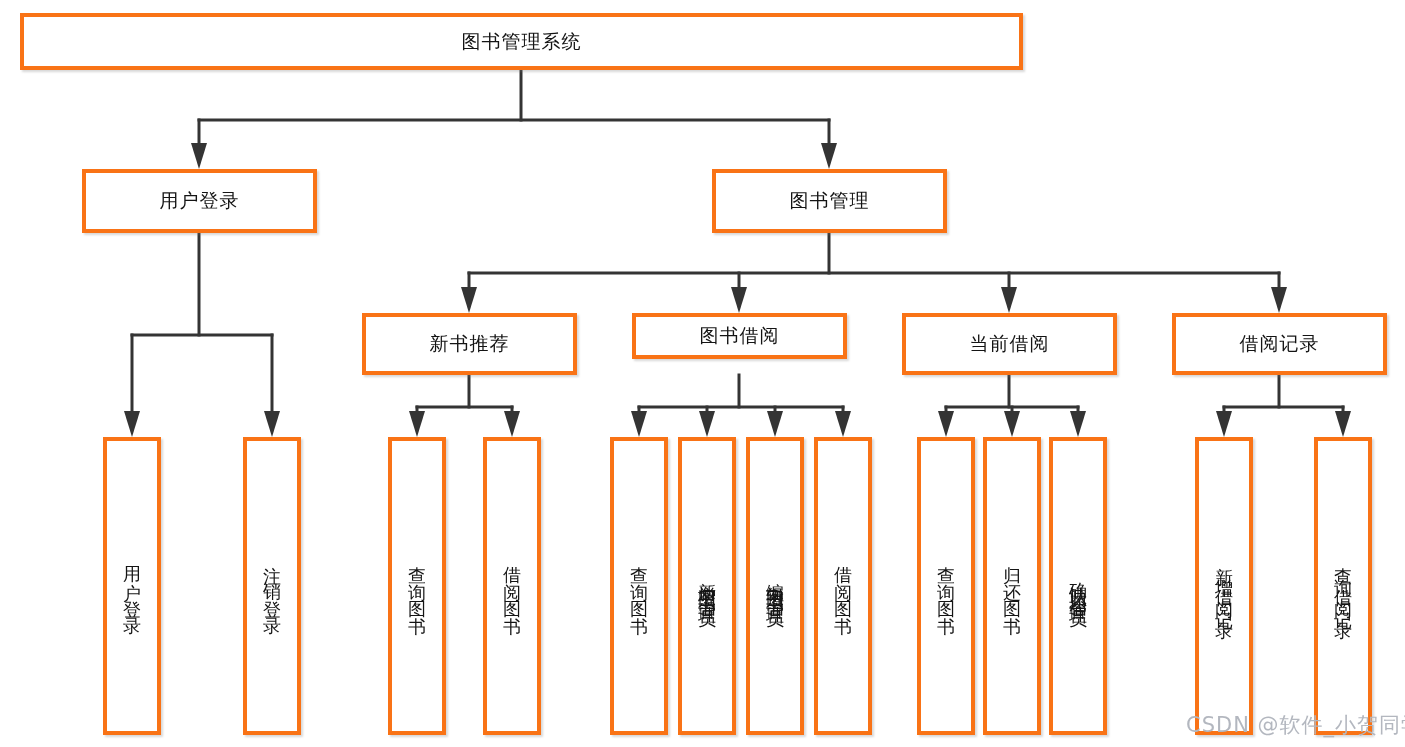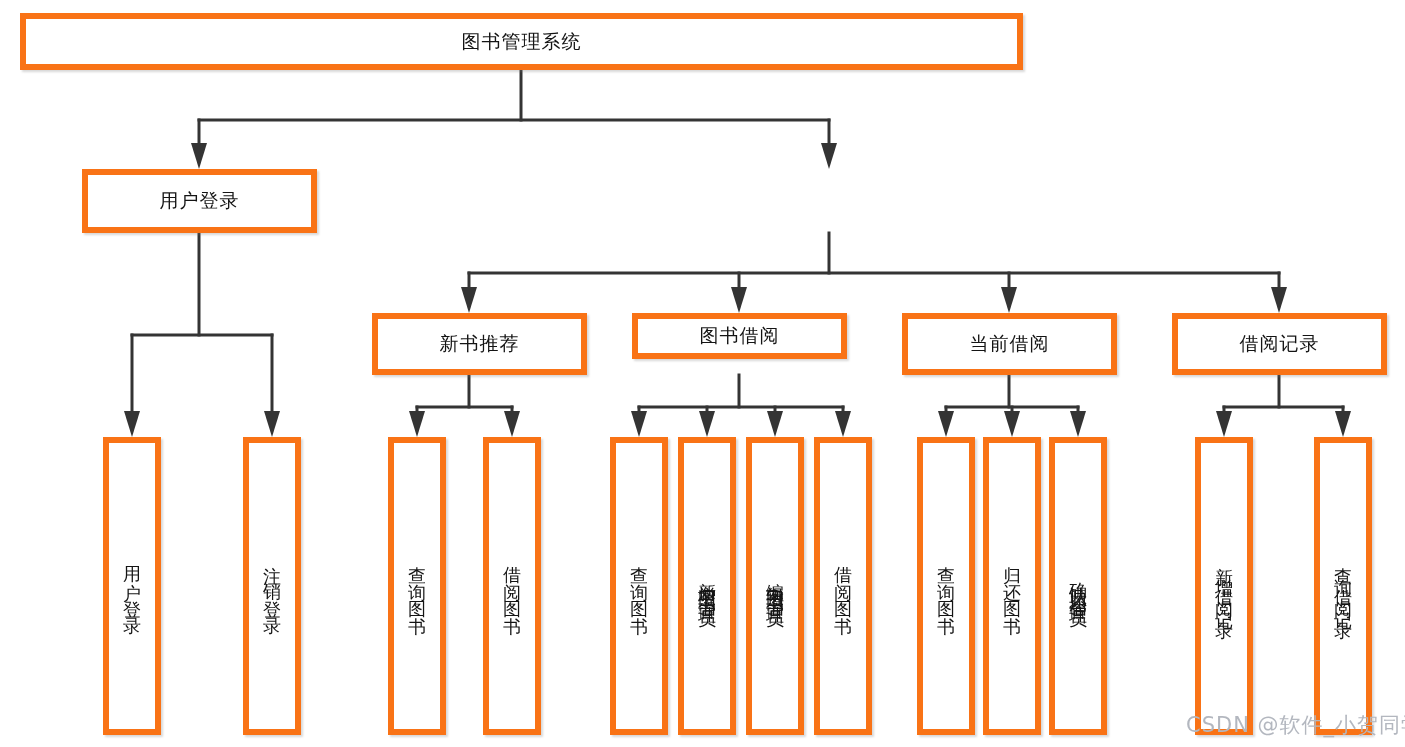--- a/index.html
+++ b/index.html
@@ -8,21 +8,21 @@
     width:1405px;height:747px;
     background:#ffffff;
     font-family:"DejaVu Sans","Liberation Sans",sans-serif;
     overflow:hidden;
   }
   #connectors{position:absolute;left:0;top:0;width:1405px;height:747px;}
   .box{
     position:absolute;
     box-sizing:border-box;
     background:#ffffff;
-    border:6px solid #f97316;
+    border:4px solid #f97316;
     box-shadow:2px 2px 2px rgba(120,120,120,0.28);
     display:flex;
     align-items:center;
     justify-content:center;
     color:#141414;
   }
   .box.h span{
     font-size:19px;
     letter-spacing:1px;
     white-space:nowrap;
@@ -104,22 +104,25 @@
       <polygon points="1335,411 1351,411 1343,437" fill="#343434"></polygon>
     </svg>
 
   <div class="box h" style="left:20px;top:13px;width:1003px;height:57px">
     <span>图书管理系统</span>
   </div>
 
   <div class="box h" style="left:82px;top:169px;width:235px;height:64px">
     <span>用户登录</span>
   </div>
+  <div class="box h" style="left:712px;top:169px;width:235px;height:64px">
+    <span>图书管理</span>
+  </div>
 
-  <div class="box h" style="left:372px;top:313px;width:215px;height:62px">
+  <div class="box h" style="left:362px;top:313px;width:215px;height:62px">
     <span>新书推荐</span>
   </div>
   <div class="box h" style="left:632px;top:313px;width:215px;height:46px">
     <span>图书借阅</span>
   </div>
   <div class="box h" style="left:902px;top:313px;width:215px;height:62px">
     <span>当前借阅</span>
   </div>
   <div class="box h" style="left:1172px;top:313px;width:215px;height:62px">
     <span>借阅记录</span>

